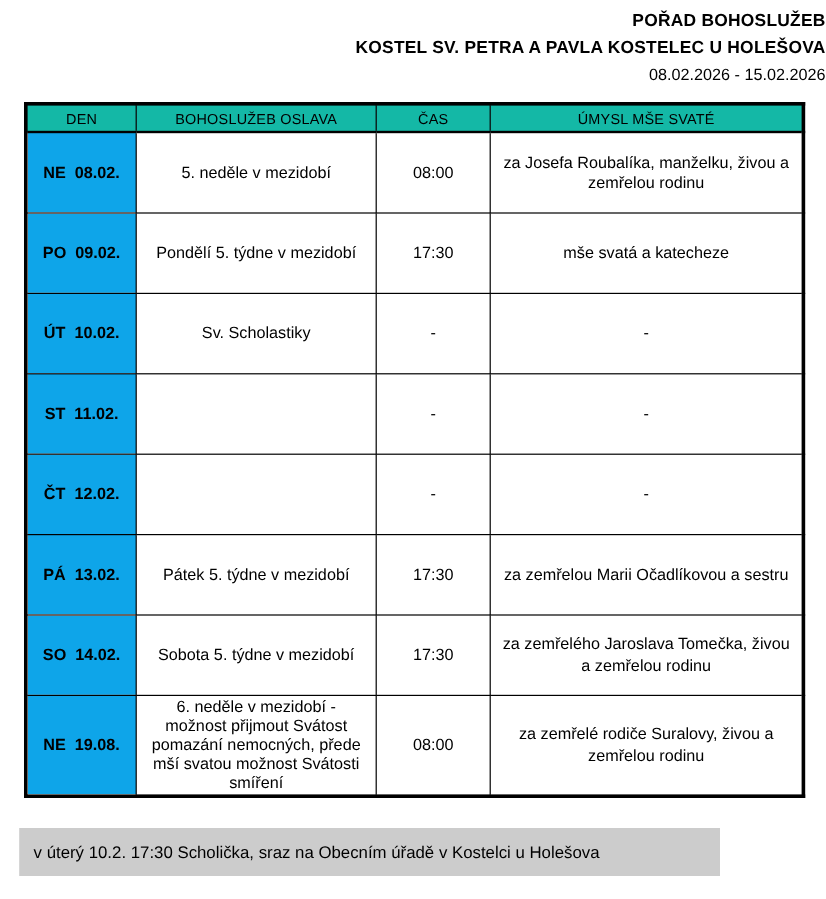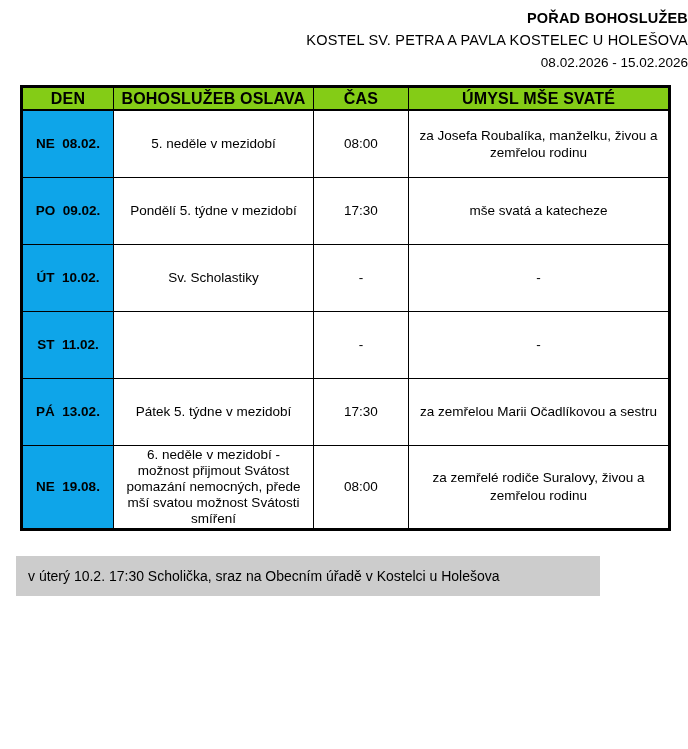--- a/index.html
+++ b/index.html
@@ -22,44 +22,44 @@
     padding-top: 9px;
     line-height: 1.35;
   }
   .page-header .title {
     font-size: 14.5px;
     font-weight: bold;
     letter-spacing: 0.2px;
   }
   .page-header .subtitle {
     font-size: 14.5px;
-    font-weight: normal;
+    font-weight: bold;
     margin-top: 2px;
     letter-spacing: 0.2px;
     margin-left: 48px;
   }
   .page-header .daterange {
     font-size: 13.5px;
     margin-top: 4px;
     font-weight: normal;
     margin-left: 20px;
   }
   table.schedule {
     border-collapse: collapse;
     table-layout: fixed;
     margin: 13px 0 0 20px;
     width: 648px;
     border: 3px solid #000;
   }
   table.schedule th {
-    background: #84cc16;
+    background: #14b8a6;
     border: 1px solid #000;
     border-bottom: 2px solid #000;
-    font-size: 16px;
-    font-weight: bold;
+    font-size: 12px;
+    font-weight: normal;
     height: 19px;
     padding: 1px 2px;
     letter-spacing: 0.2px;
   }
   table.schedule td {
     border: 1px solid #000;
     font-size: 13.5px;
     text-align: center;
     vertical-align: middle;
     padding: 2px 5px;
@@ -140,24 +140,36 @@
       <td class="cas">-</td>
       <td class="umysl">-</td>
     </tr>
         <tr>
       <td class="den">ST  11.02.</td>
       <td class="oslava"></td>
       <td class="cas">-</td>
       <td class="umysl">-</td>
     </tr>
         <tr>
+      <td class="den">ČT  12.02.</td>
+      <td class="oslava"></td>
+      <td class="cas">-</td>
+      <td class="umysl">-</td>
+    </tr>
+        <tr>
       <td class="den">PÁ  13.02.</td>
       <td class="oslava">Pátek 5. týdne v mezidobí</td>
       <td class="cas">17:30</td>
       <td class="umysl">za zemřelou Marii Očadlíkovou a sestru</td>
+    </tr>
+        <tr>
+      <td class="den">SO  14.02.</td>
+      <td class="oslava">Sobota 5. týdne v mezidobí</td>
+      <td class="cas">17:30</td>
+      <td class="umysl">za zemřelého Jaroslava Tomečka, živou a zemřelou rodinu</td>
     </tr>
         <tr>
       <td class="den">NE  19.08.</td>
       <td class="oslava">6. neděle v mezidobí - možnost přijmout Svátost pomazání nemocných, přede mší svatou možnost Svátosti smíření</td>
       <td class="cas">08:00</td>
       <td class="umysl">za zemřelé rodiče Suralovy, živou a zemřelou rodinu</td>
     </tr>
       </tbody>
   </table>
 

